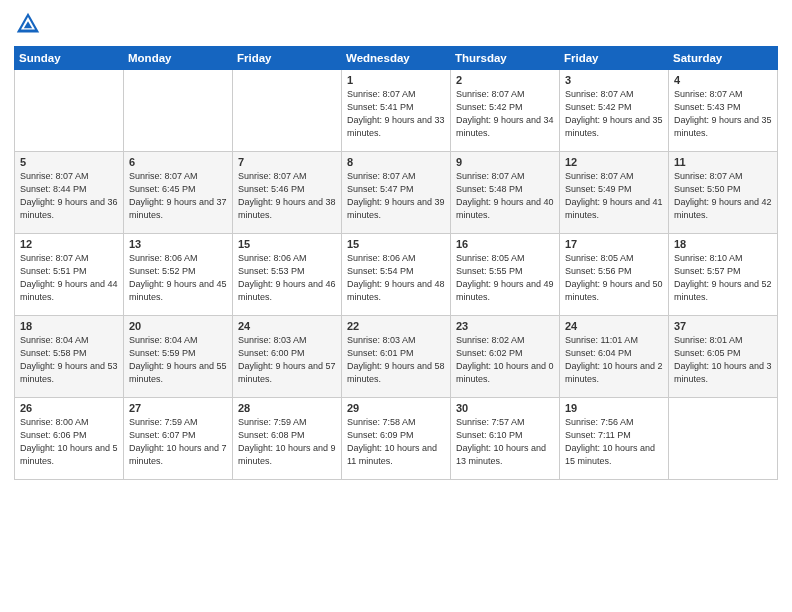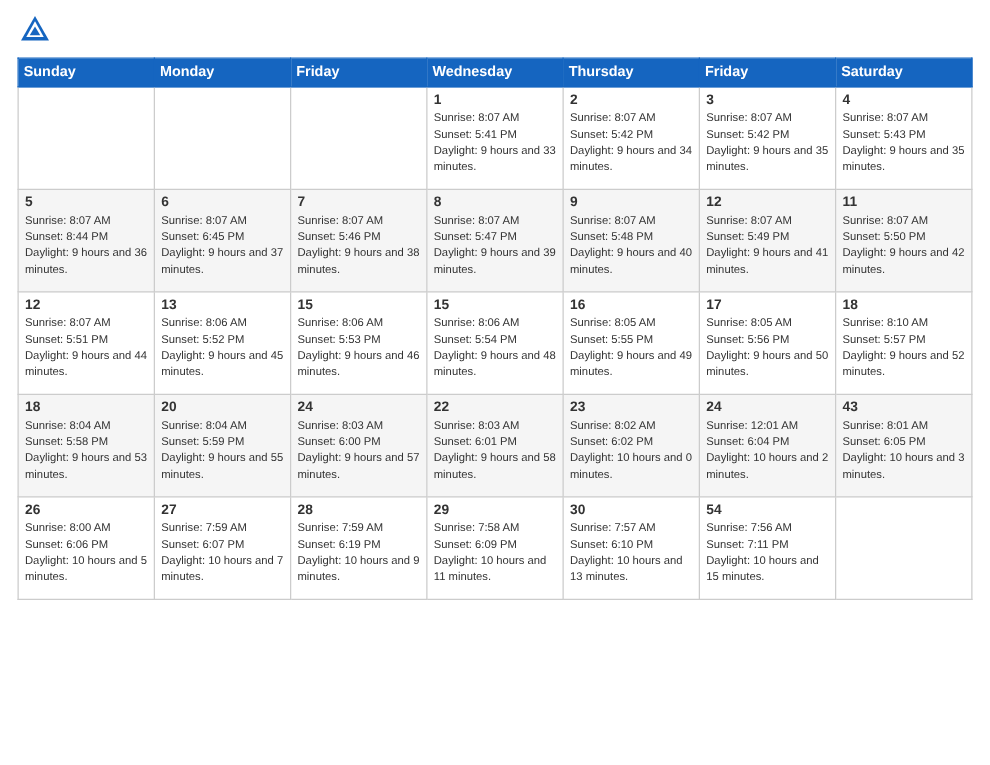--- a/index.html
+++ b/index.html
@@ -293,27 +293,27 @@
           </td>
           <td>
             <span class="day-number">23</span>
             <div class="day-info">Sunrise: 8:02 AM
 Sunset: 6:02 PM
 Daylight: 10 hours
 and 0 minutes.</div>
           </td>
           <td>
             <span class="day-number">24</span>
-            <div class="day-info">Sunrise: 12:01 AM
+            <div class="day-info">Sunrise: 11:01 AM
 Sunset: 6:04 PM
 Daylight: 10 hours
 and 2 minutes.</div>
           </td>
           <td>
-            <span class="day-number">43</span>
+            <span class="day-number">37</span>
             <div class="day-info">Sunrise: 8:01 AM
 Sunset: 6:05 PM
 Daylight: 10 hours
 and 3 minutes.</div>
           </td>
         </tr>
         <tr>
           <td>
             <span class="day-number">26</span>
             <div class="day-info">Sunrise: 8:00 AM
@@ -324,40 +324,40 @@
           <td>
             <span class="day-number">27</span>
             <div class="day-info">Sunrise: 7:59 AM
 Sunset: 6:07 PM
 Daylight: 10 hours
 and 7 minutes.</div>
           </td>
           <td>
             <span class="day-number">28</span>
             <div class="day-info">Sunrise: 7:59 AM
-Sunset: 6:19 PM
+Sunset: 6:08 PM
 Daylight: 10 hours
 and 9 minutes.</div>
           </td>
           <td>
             <span class="day-number">29</span>
             <div class="day-info">Sunrise: 7:58 AM
 Sunset: 6:09 PM
 Daylight: 10 hours
 and 11 minutes.</div>
           </td>
           <td>
             <span class="day-number">30</span>
             <div class="day-info">Sunrise: 7:57 AM
 Sunset: 6:10 PM
 Daylight: 10 hours
 and 13 minutes.</div>
           </td>
           <td>
-            <span class="day-number">54</span>
+            <span class="day-number">19</span>
             <div class="day-info">Sunrise: 7:56 AM
 Sunset: 7:11 PM
 Daylight: 10 hours
 and 15 minutes.</div>
           </td>
           <td class="empty-cell"></td>
         </tr>
       </tbody>
   </table>
 </div>

